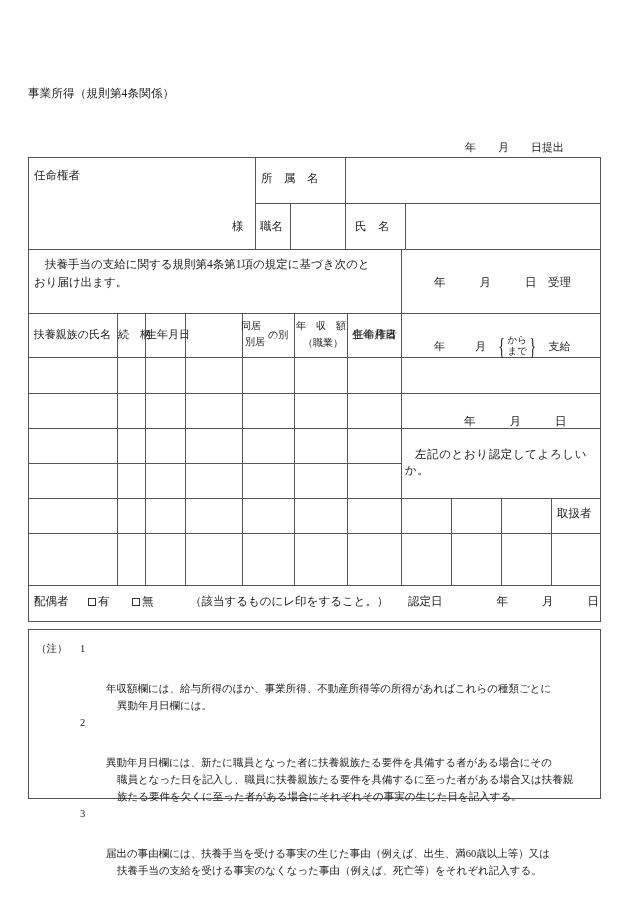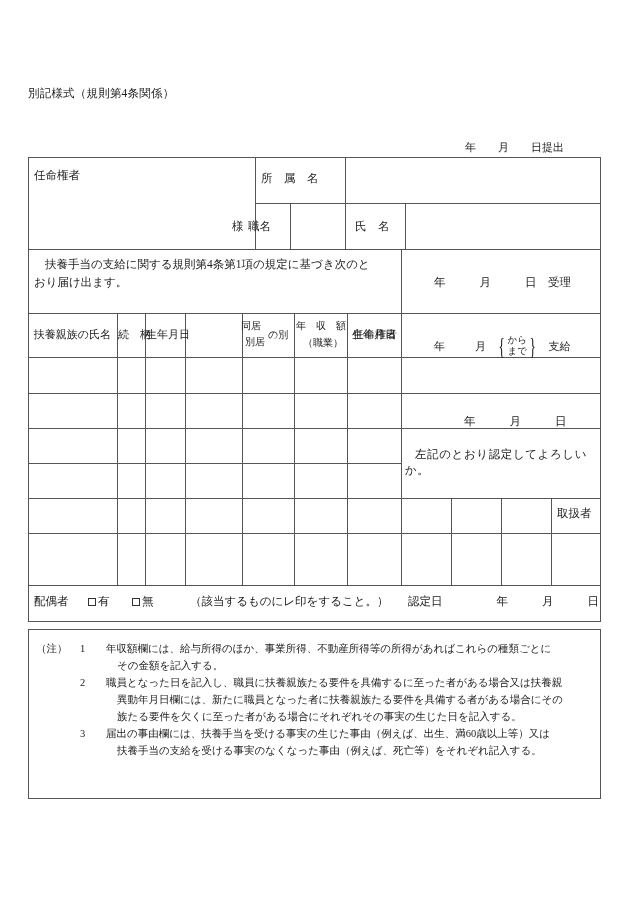--- a/index.html
+++ b/index.html
@@ -146,32 +146,33 @@
     text-align: left;
   }
   .note-num {
     width: 26px;
     flex: 0 0 26px;
     text-align: left;
   }
   .note-body {
     flex: 1 1 auto;
     text-indent: 0;
+    margin-top: 40px;
   }
   .note-body p {
     margin: 0;
   }
   .note-body p + p { text-indent: 11px; }
 </style>
 </head>
 <body>
 
 <div class="page">
 
-  <div class="form-code">別記様式（規則第4条関係）</div>
+  <div class="form-code">事業所得（規則第4条関係）</div>
 
 
   <div class="submit-date">
     <span>年</span><span class="g"></span><span>月</span><span class="g"></span><span>日提出</span>
   </div>
 
   <div class="box" style="left:28px; top:157px; width:573px; height:465px;"></div>
 
   <div class="hline" style="left:255px; top:203px; width:346px;"></div>
   <div class="hline" style="left:28px; top:249px; width:573px;"></div>
@@ -202,21 +203,21 @@
   <div class="vline" style="left:451px; top:498px; height:87px;"></div>
   <div class="vline" style="left:501px; top:498px; height:87px;"></div>
   <div class="vline" style="left:551px; top:498px; height:87px;"></div>
 
   <div class="cell-label" style="left:34px; top:168px;">任命権者</div>
   <div class="cell-label" style="left:232px; top:219px;">様</div>
 
   <div class="cell-label" style="left:261px; top:171px;">所　属　名</div>
   <div class="cell-label" style="left:352px; top:171px;"></div>
 
-  <div class="cell-label" style="left:248px; top:219px;">職名</div>
+  <div class="cell-label" style="left:260px; top:219px;">職名</div>
   <div class="cell-label" style="left:297px; top:219px;"></div>
 
   <div class="cell-label" style="left:355px; top:219px;">氏　名</div>
   <div class="cell-label" style="left:412px; top:219px;"></div>
 
   <div class="declaration" style="left:34px; top:256px;">
     <div class="l1">扶養手当の支給に関する規則第4条第1項の規定に基づき次のと</div>
     <div>おり届け出ます。</div>
   </div>
 
@@ -325,29 +326,29 @@
   </div>
 
   <div class="box" style="left:28px; top:629px; width:573px; height:170px;"></div>
 
   <div class="notes" style="left:36px; top:640px; width:558px;">
     <div class="note-row">
       <span class="note-mark">（注）</span>
       <span class="note-num">1</span>
       <span class="note-body">
         <p>年収額欄には、給与所得のほか、事業所得、不動産所得等の所得があればこれらの種類ごとに</p>
-        <p>その金額を記入する。</p>
+        <p>異動年月日欄には。</p>
       </span>
     </div>
     <div class="note-row">
       <span class="note-mark"></span>
       <span class="note-num">2</span>
       <span class="note-body">
+        <p>異動年月日欄には、新たに職員となった者に扶養親族たる要件を具備する者がある場合にその</p>
         <p>職員となった日を記入し、職員に扶養親族たる要件を具備するに至った者がある場合又は扶養親</p>
-        <p>異動年月日欄には、新たに職員となった者に扶養親族たる要件を具備する者がある場合にその</p>
         <p>族たる要件を欠くに至った者がある場合にそれぞれその事実の生じた日を記入する。</p>
       </span>
     </div>
     <div class="note-row">
       <span class="note-mark"></span>
       <span class="note-num">3</span>
       <span class="note-body">
         <p>届出の事由欄には、扶養手当を受ける事実の生じた事由（例えば、出生、満60歳以上等）又は</p>
         <p>扶養手当の支給を受ける事実のなくなった事由（例えば、死亡等）をそれぞれ記入する。</p>
       </span>

